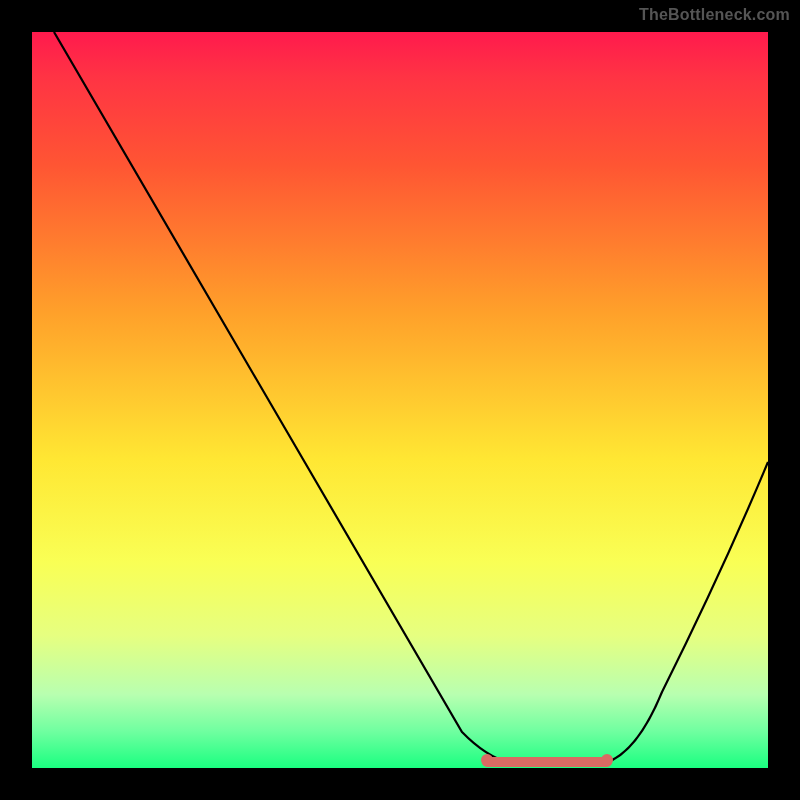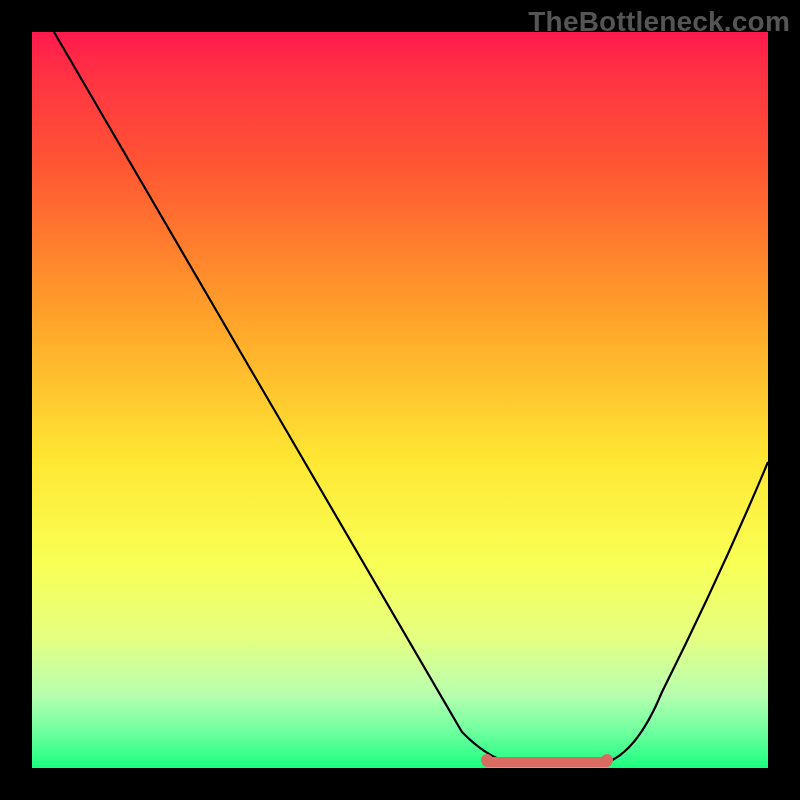--- a/index.html
+++ b/index.html
@@ -43,21 +43,21 @@
     left: 0;
     top: 0;
     width: 736px;
     height: 736px;
   }
   .watermark {
     position: absolute;
     top: 6px;
     right: 10px;
     color: #555;
-    font-size: 28px;
+    font-size: 16px;
     font-weight: 600;
     letter-spacing: 0.2px;
     user-select: none;
   }
   .curve {
     fill: none;
     stroke: #000;
     stroke-width: 2.2;
   }
   .marker-line {

